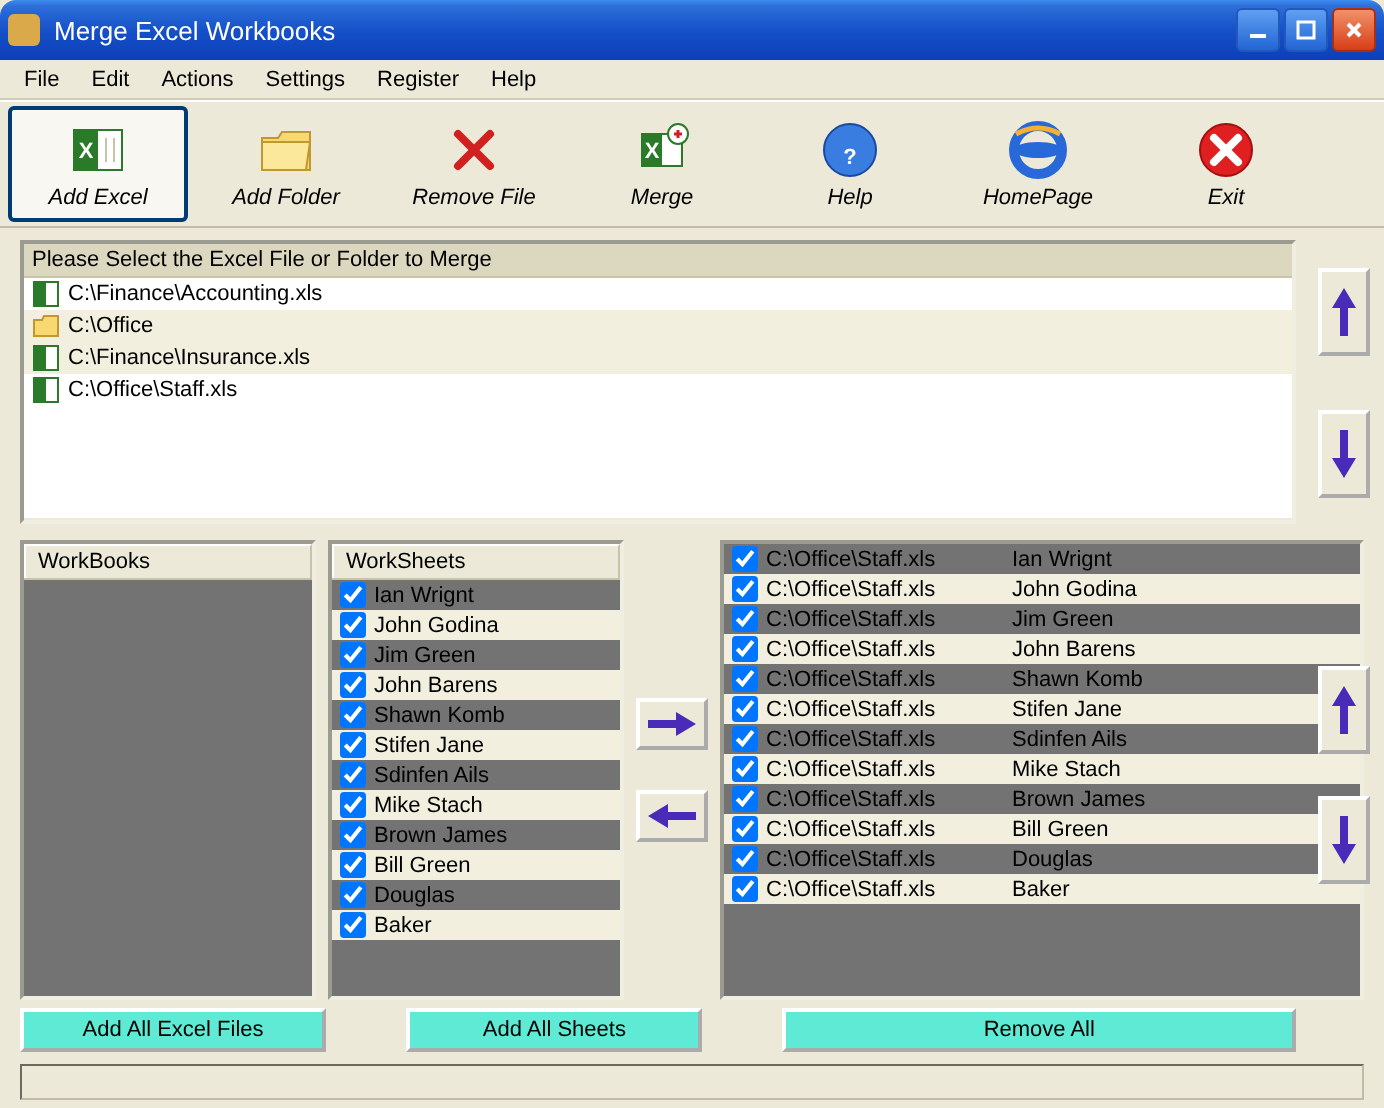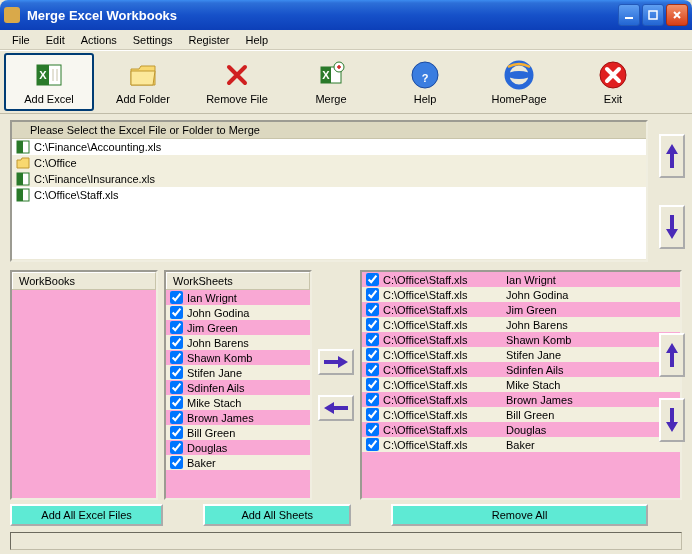--- a/index.html
+++ b/index.html
@@ -4,56 +4,56 @@
 <style>
 * { margin: 0; padding: 0; box-sizing: border-box; font-family: Tahoma, Arial, sans-serif; font-size: 11px; }
 body { background: #ece9d8; width: 692px; height: 554px; overflow: hidden; }
 
 .title-bar {
   height: 30px;
   background: linear-gradient(to bottom, #3c8cf0 0%, #2d6fd8 10%, #1651c9 50%, #0c3fb8 100%);
   display: flex; align-items: center; padding: 0 4px;
   border-radius: 8px 8px 0 0;
 }
-.title-bar .title { color: white; font-weight: bold; font-size: 13px; margin-left: 4px; flex: 1; }
+.title-bar .title { color: white; font-weight: normal; font-size: 13px; margin-left: 4px; flex: 1; }
 .title-icon { width: 16px; height: 16px; background: #d9a94a; border-radius: 3px; display: inline-block; margin-right: 3px; }
 .win-btn { width: 22px; height: 22px; margin-left: 2px; border-radius: 3px; display: flex; align-items: center; justify-content: center; font-weight: bold; color: white; cursor: pointer; }
 .win-btn.min, .win-btn.max { background: linear-gradient(#5f9ff2,#2265d3); border: 1px solid #2258b8; }
 .win-btn.close { background: linear-gradient(#f29169,#d83e17); border: 1px solid #a63015; }
 
 .menu-bar { height: 20px; background: #ece9d8; display: flex; align-items: center; padding: 0 4px; border-bottom: 1px solid #d0ccba; }
 .menu-item { padding: 2px 8px; cursor: pointer; }
 
 .toolbar { height: 64px; background: #ece9d8; display: flex; padding: 2px 4px; border-top: 1px solid #fff; border-bottom: 1px solid #c0bca8; }
 .tool-btn {
   width: 90px; height: 58px; display: flex; flex-direction: column; align-items: center; justify-content: center;
   border: 1px solid transparent; margin-right: 4px; cursor: pointer; border-radius: 3px;
 }
 .tool-btn:first-child { background: #f8f7f1; border: 2px solid #003c74; }
 .tool-btn .icon-wrap { width: 32px; height: 32px; display: flex; align-items: center; justify-content: center; }
-.tool-btn span { margin-top: 2px; }
+.tool-btn span { margin-top: 2px; font-style: italic; }
 
 .main-area { position: absolute; top: 114px; left: 0; right: 0; bottom: 0; }
 
 .file-panel {
   position: absolute; top: 6px; left: 10px; width: 638px; height: 142px;
   border: 2px inset #f0eee0;
 }
-.file-panel-header { background: #dcd8c0; padding: 2px 18px; border-bottom: 1px solid #c8c4aa; }
+.file-panel-header { background: #dcd8c0; padding: 2px 4px; border-bottom: 1px solid #c8c4aa; }
 .file-list { background: #fff; height: calc(100% - 18px); overflow: auto; }
 .file-row { padding: 1px 4px; display: flex; align-items: center; }
 .file-row.alt { background: #f2efde; }
 .file-row .ficon { width: 14px; height: 14px; margin-right: 4px; display: inline-block; }
 
 .bottom-grid {
   position: absolute; top: 156px; left: 10px; right: 10px; bottom: 54px;
   display: flex; align-items: stretch;
 }
 
-.panel { border: 2px inset #f0eee0; display: flex; flex-direction: column; background: #f9a8d4; }
+.panel { border: 2px inset #f0eee0; display: flex; flex-direction: column; background: #737373; }
 .panel-header { background: #ece9d8; display: flex; border-bottom: 1px solid #c8c4aa; }
 .panel-header .col-h { padding: 2px 6px; border-right: 1px solid #c8c4aa; border-top: 1px solid #fff; border-left: 1px solid #fff; background: #ece9d8; }
 .panel-body { flex: 1; overflow-y: scroll; overflow-x: hidden; }
 .panel-row { display: flex; align-items: center; padding: 1px 4px; }
 .panel-row input[type=checkbox] { margin-right: 4px; }
 .panel-row.alt { background: #f2efde; }
 
 .workbooks-panel { width: 148px; margin-right: 6px; }
 .worksheets-panel { width: 148px; }
 .arrows-col { width: 48px; display: flex; flex-direction: column; align-items: center; justify-content: center; gap: 20px; }

